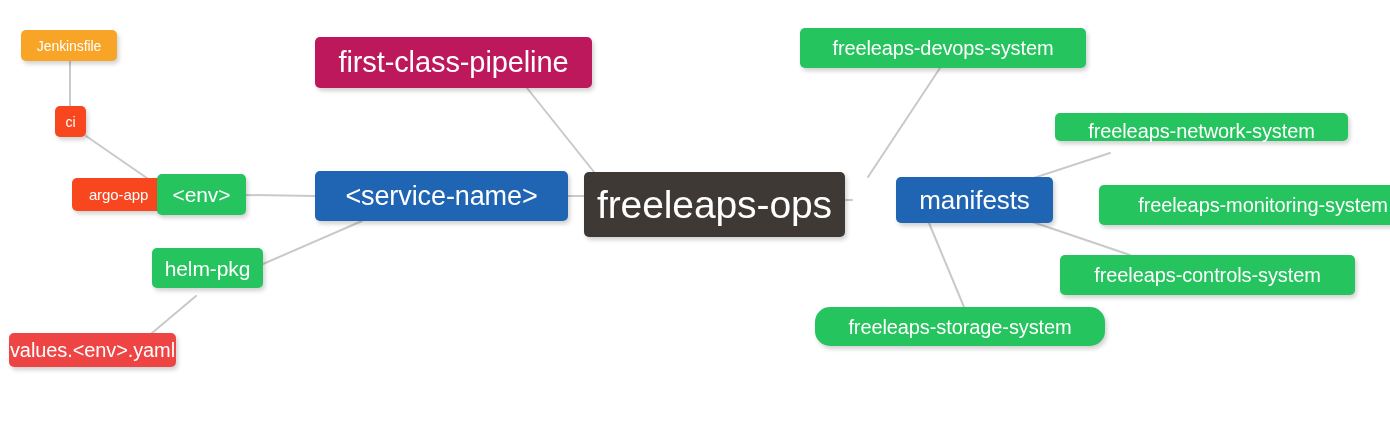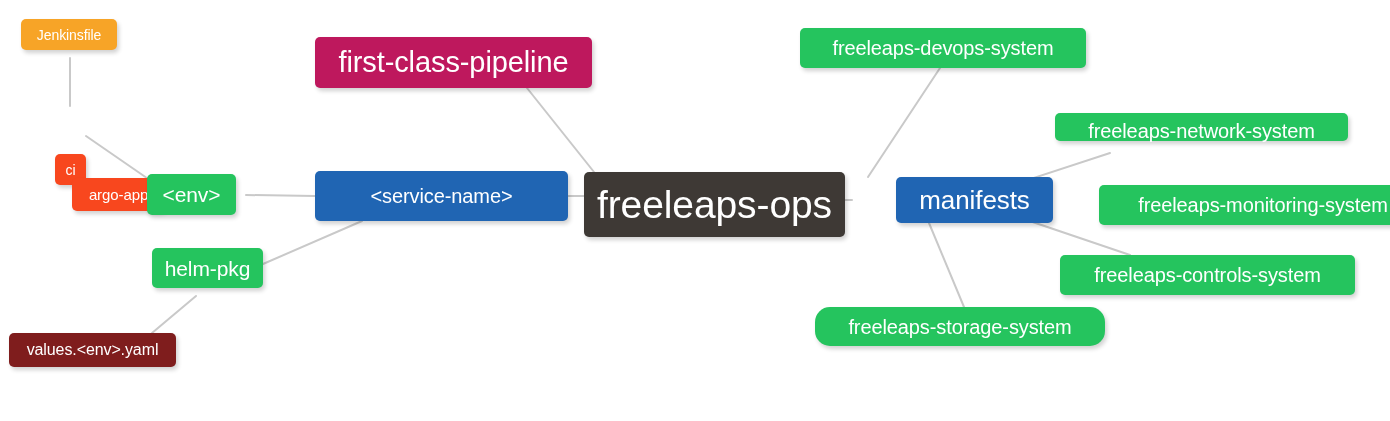--- a/index.html
+++ b/index.html
@@ -59,42 +59,42 @@
       <line x1="568" y1="196" x2="584" y2="196" stroke="#c9c9c9" stroke-width="2" stroke-linecap="round"></line>
       <line x1="527" y1="88" x2="594" y2="172" stroke="#c9c9c9" stroke-width="2" stroke-linecap="round"></line>
       <line x1="845" y1="200" x2="852" y2="200" stroke="#c9c9c9" stroke-width="2" stroke-linecap="round"></line>
       <line x1="940" y1="68" x2="868" y2="177" stroke="#c9c9c9" stroke-width="2" stroke-linecap="round"></line>
       <line x1="1009" y1="186" x2="1110" y2="153" stroke="#c9c9c9" stroke-width="2" stroke-linecap="round"></line>
       <line x1="1009" y1="203" x2="1050" y2="204" stroke="#c9c9c9" stroke-width="2" stroke-linecap="round"></line>
       <line x1="1009" y1="214" x2="1130" y2="255" stroke="#c9c9c9" stroke-width="2" stroke-linecap="round"></line>
       <line x1="929" y1="223" x2="964" y2="307" stroke="#c9c9c9" stroke-width="2" stroke-linecap="round"></line>
     </svg>
   <div id="node-layer">
-      <div class="node" style="left: 21px; top: 19px; width: 96px; height: 31px; background: rgb(247, 164, 39); font-size: 14px;">
+      <div class="node" style="left: 21px; top: 30px; width: 96px; height: 31px; background: rgb(247, 164, 39); font-size: 14px;">
         <span class="node-label">Jenkinsfile</span>
       </div>
-      <div class="node" style="left: 55px; top: 106px; width: 31px; height: 31px; background: rgb(248, 71, 30); font-size: 14px; margin-top: 48px;">
+      <div class="node" style="left: 55px; top: 106px; width: 31px; height: 31px; background: rgb(248, 71, 30); font-size: 14px;">
         <span class="node-label">ci</span>
       </div>
       <div class="node" style="left: 32px; top: 178px; width: 93px; height: 33px; background: rgb(248, 71, 30); font-size: 15px; margin-left: 40px;">
         <span class="node-label">argo-app</span>
       </div>
-      <div class="node" style="left: 147px; top: 174px; width: 89px; height: 41px; background: rgb(37, 196, 94); font-size: 21px;">
+      <div class="node" style="left: 157px; top: 174px; width: 89px; height: 41px; background: rgb(37, 196, 94); font-size: 21px;">
         <span class="node-label">&lt;env&gt;</span>
       </div>
       <div class="node" style="left: 152px; top: 248px; width: 111px; height: 40px; background: rgb(37, 196, 94); font-size: 21px;">
         <span class="node-label">helm-pkg</span>
       </div>
-      <div class="node" style="left: 9px; top: 333px; width: 167px; height: 34px; background: #7f1d1d; font-size: 16px; justify-content: center;">
+      <div class="node" style="left: 9px; top: 333px; width: 167px; height: 34px; background: #ef4444; font-size: 20px; justify-content: center;">
         <span class="node-label">values.&lt;env&gt;.yaml</span>
       </div>
       <div class="node" style="left: 315px; top: 37px; width: 277px; height: 51px; background: #be185d; font-size: 29px;">
         <span class="node-label">first-class-pipeline</span>
       </div>
-      <div class="node" style="left: 315px; top: 171px; width: 253px; height: 50px; background: rgb(32, 101, 179); font-size: 20px;">
+      <div class="node" style="left: 315px; top: 171px; width: 253px; height: 50px; background: rgb(32, 101, 179); font-size: 27px;">
         <span class="node-label">&lt;service-name&gt;</span>
       </div>
       <div class="node" style="left: 584px; top: 172px; width: 261px; height: 65px; background: rgb(62, 57, 53); font-size: 39px;">
         <span class="node-label">freeleaps-ops</span>
       </div>
       <div class="node" style="left: 896px; top: 177px; width: 157px; height: 46px; background: rgb(32, 101, 179); font-size: 26px;">
         <span class="node-label">manifests</span>
       </div>
       <div class="node" style="left: 800px; top: 28px; width: 286px; height: 40px; background: rgb(37, 196, 94); font-size: 20px;">
         <span class="node-label">freeleaps-devops-system</span>

